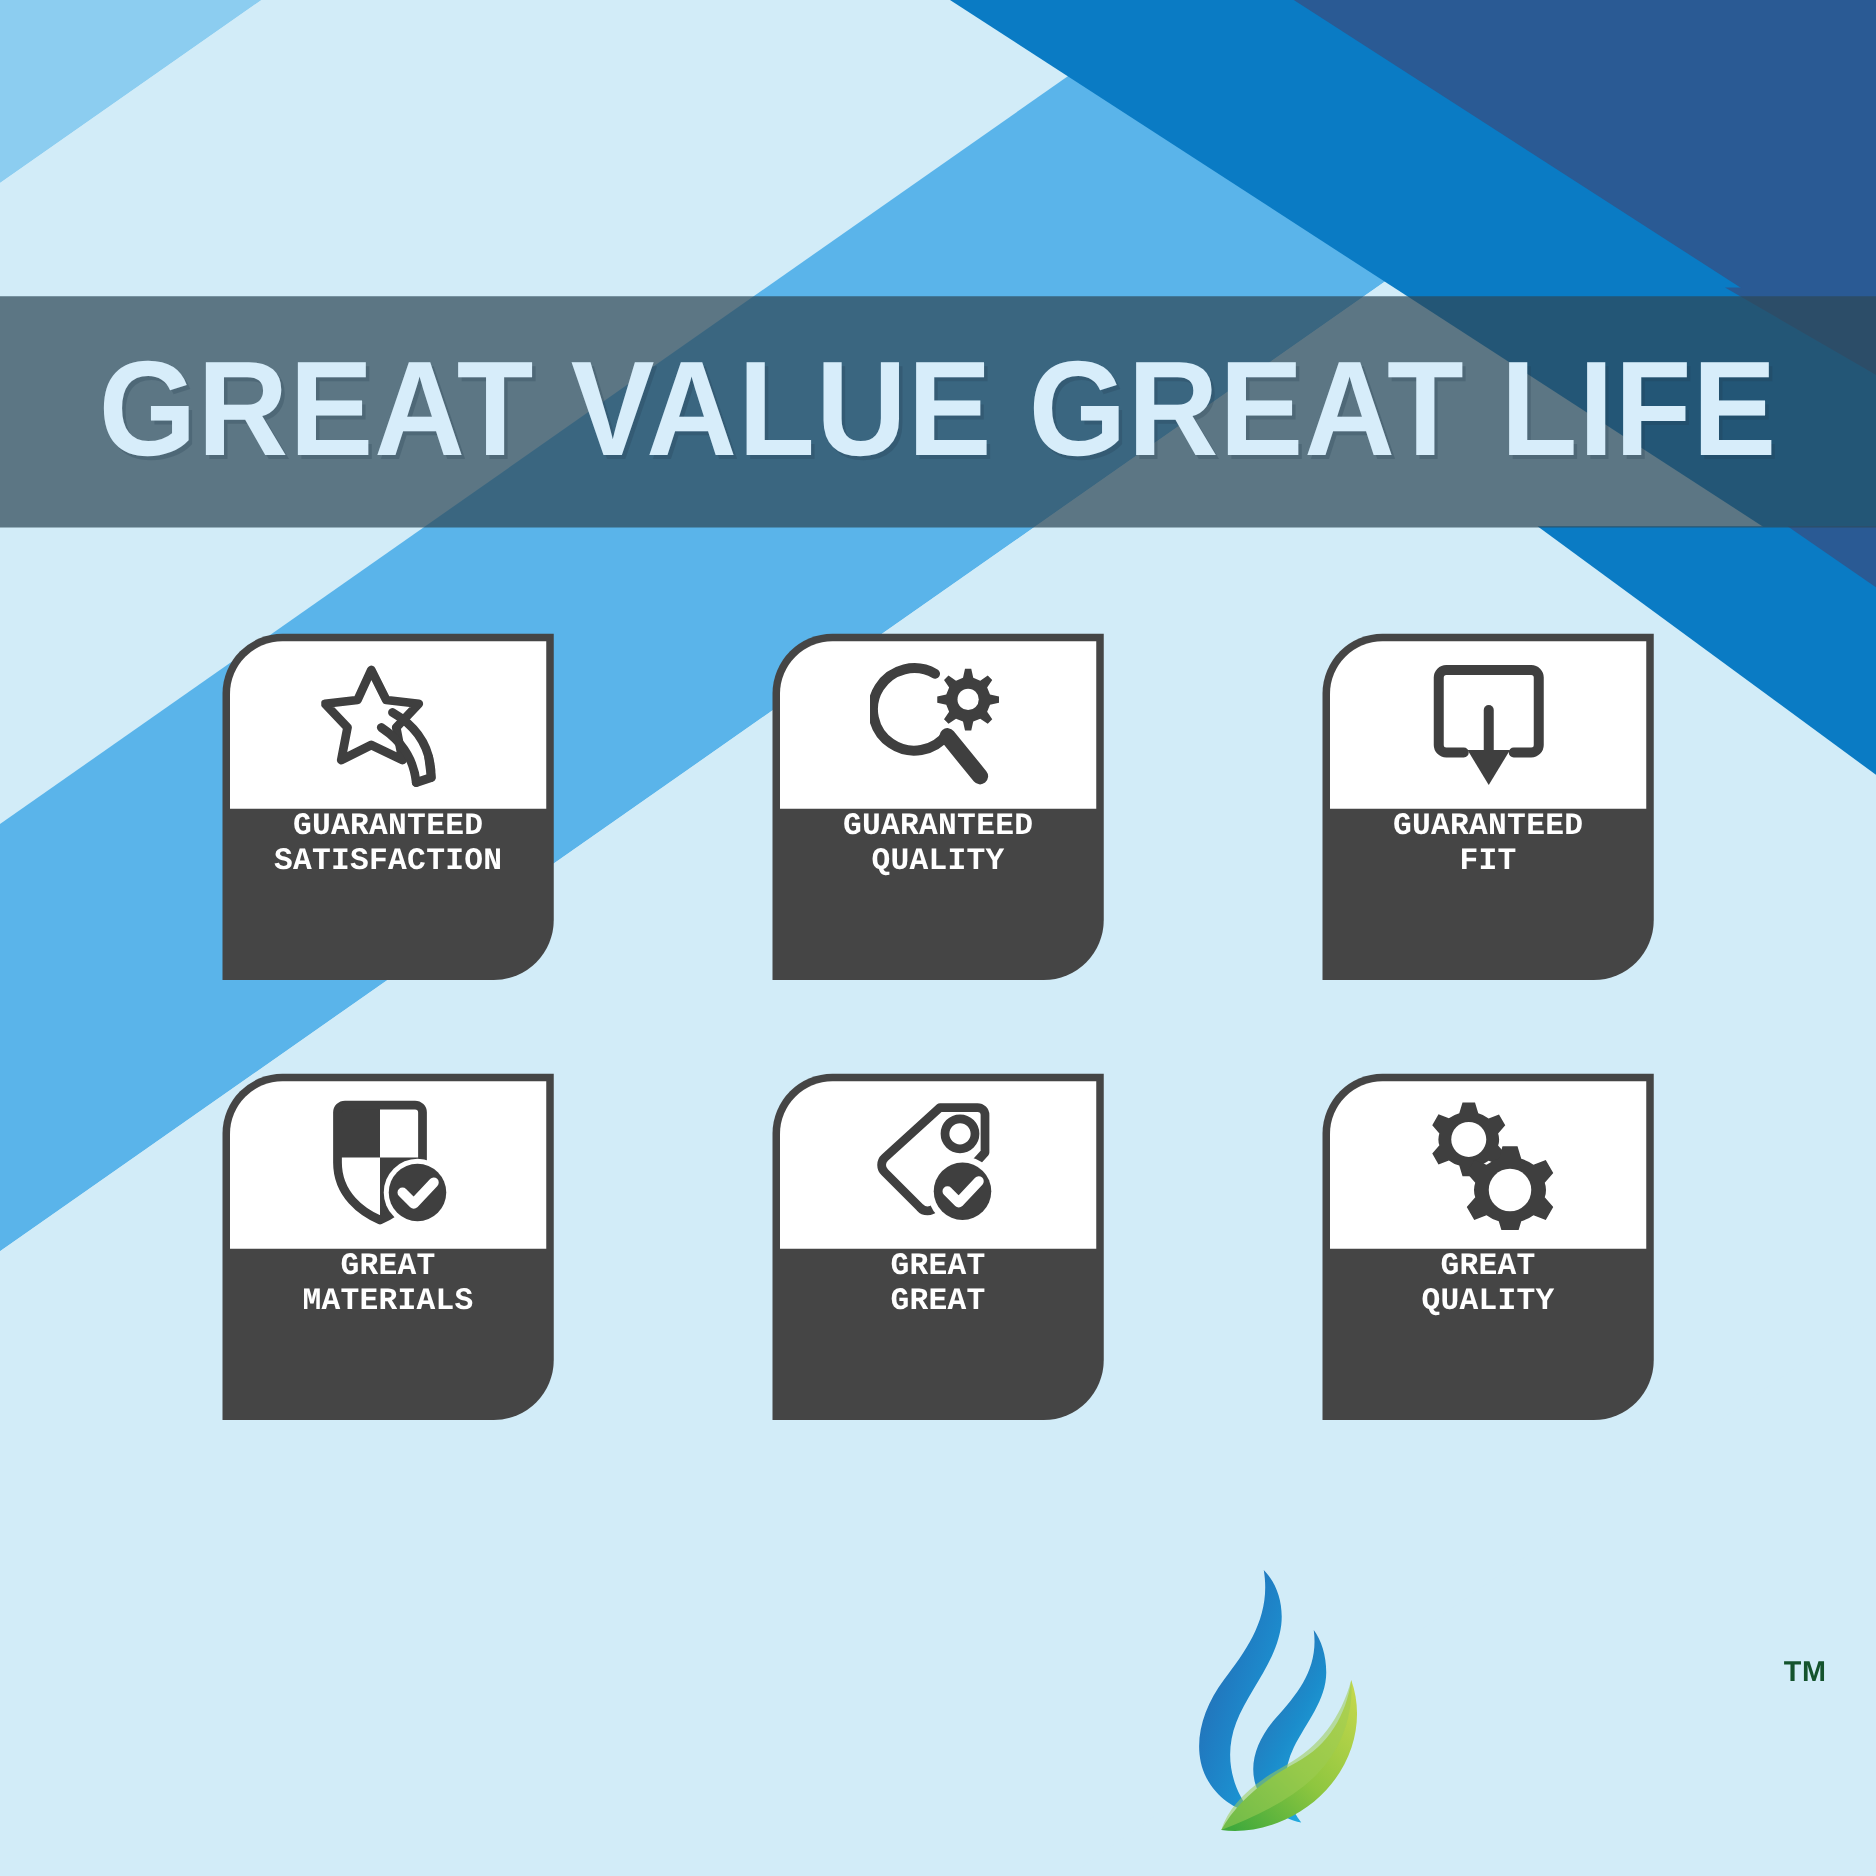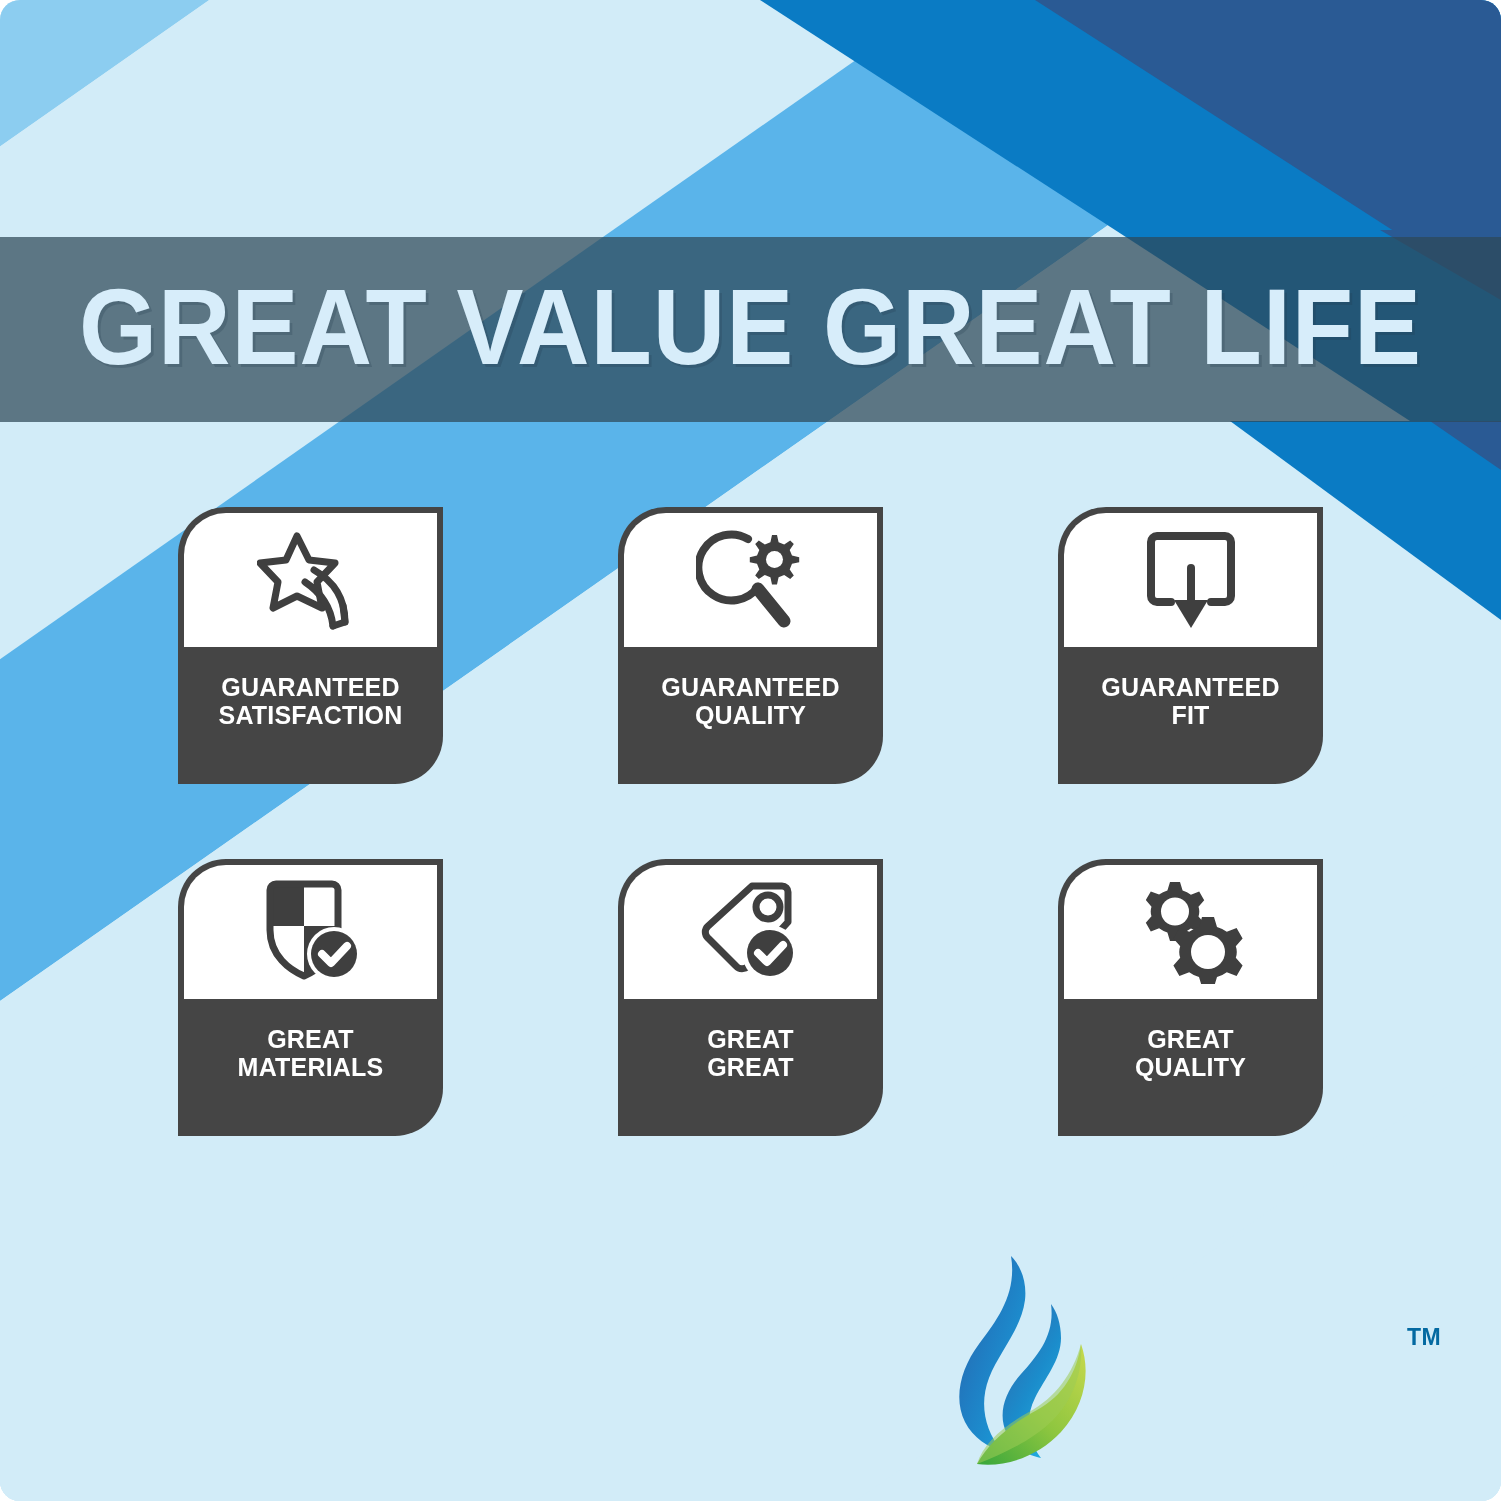--- a/index.html
+++ b/index.html
@@ -8,21 +8,20 @@
     padding: 0;
     background: #ffffff;
   }
   #poster {
     position: relative;
     width: 1501px;
     height: 1501px;
     overflow: hidden;
     font-family: "Liberation Sans", "DejaVu Sans", sans-serif;
     background: #bfe3f7;
-    border-radius: 20px;
   }
 
   
   .bg-layer {
     position: absolute;
     inset: 0;
     overflow: hidden;
   }
   .bg-base {
     position: absolute;
@@ -89,21 +88,21 @@
     justify-content: center;
     flex: none;
   }
   .card-icon svg { display: block; }
   .card-label {
     flex: 1;
     display: flex;
     flex-direction: column;
     align-items: center;
     justify-content: flex-start;
-    padding-top: 26px;
+    font-family: Liberation Mono, monospace;
   }
   .card-label span {
     display: block;
     color: #ffffff;
     font-size: 25px;
     font-weight: 700;
     line-height: 1.12;
     letter-spacing: 0.2px;
     text-align: center;
     white-space: nowrap;
@@ -125,23 +124,23 @@
     font-size: 132px;
     font-weight: 700;
     line-height: 1;
     letter-spacing: -4px;
     white-space: nowrap;
   }
   .logo-tier { color: #1278bd; }
   .logo-one { color: #5cb346; }
   .logo-tm {
     position: absolute;
-    left: 452px;
+    left: 472px;
     top: 72px;
-    color: #0369a1;
+    color: #14532d;
     font-size: 23px;
     font-weight: 700;
     letter-spacing: 0.5px;
   }
 </style>
 </head>
 <body>
 
 <div id="poster">
 

